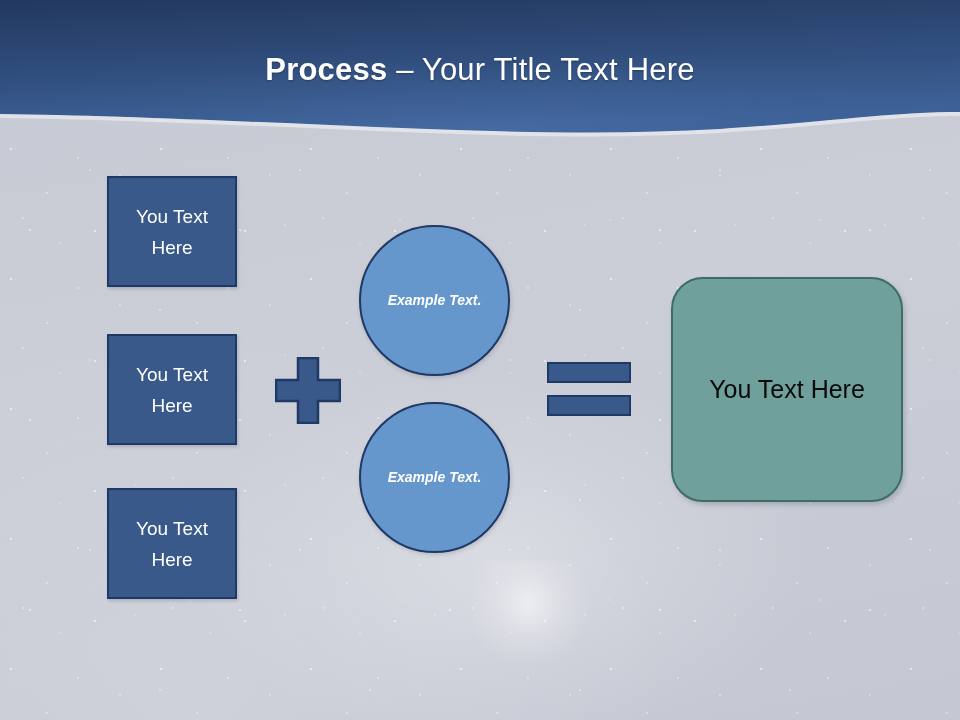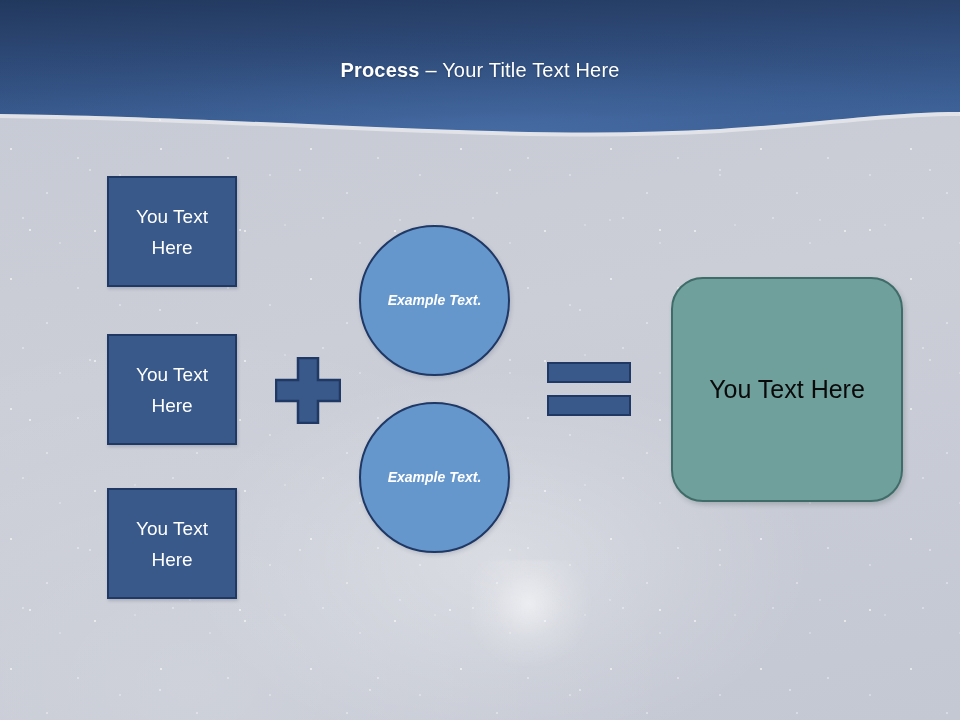--- a/index.html
+++ b/index.html
@@ -70,21 +70,21 @@
     width: 960px; height: 140px;
   }
   .header-band svg { display: block; }
 
   .slide-title {
     position: absolute;
     left: 0; top: 50px;
     width: 960px;
     text-align: center;
     color: #ffffff;
-    font-size: 20px;
+    font-size: 31px;
     line-height: 40px;
     letter-spacing: 0.2px;
     white-space: nowrap;
     text-shadow: 0 1px 2px rgba(0,0,0,0.28);
   }
   .slide-title .t-bold { font-weight: bold; }
   .slide-title .t-rest { font-weight: normal; }
 
   
   .blue-box {

